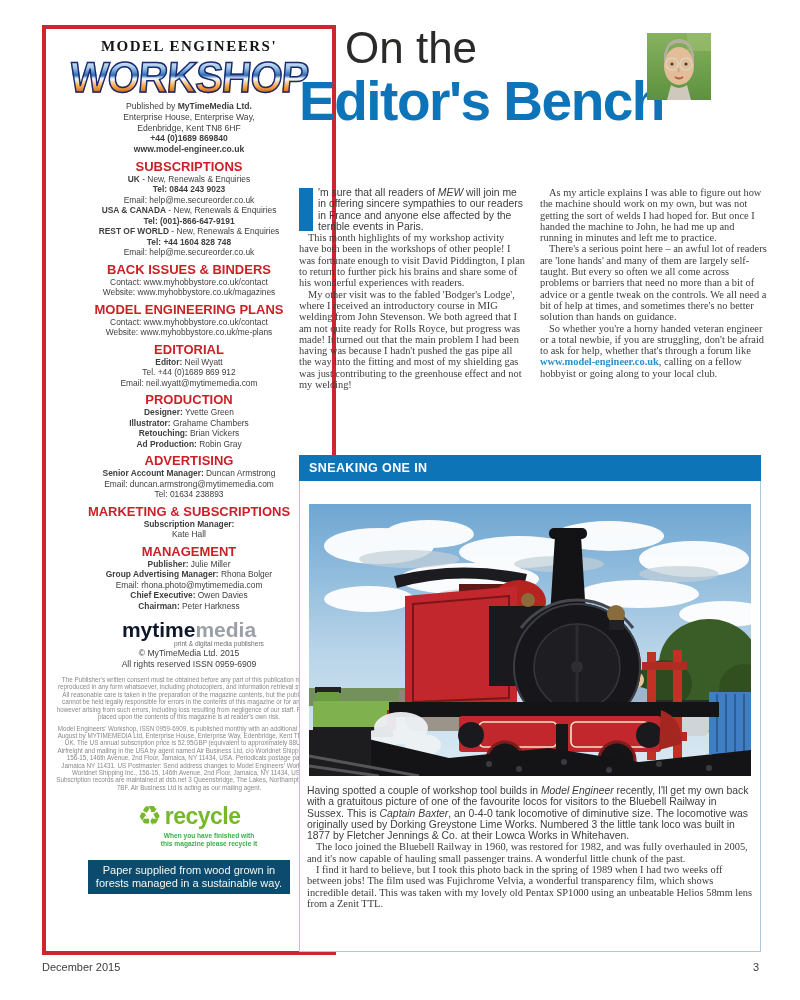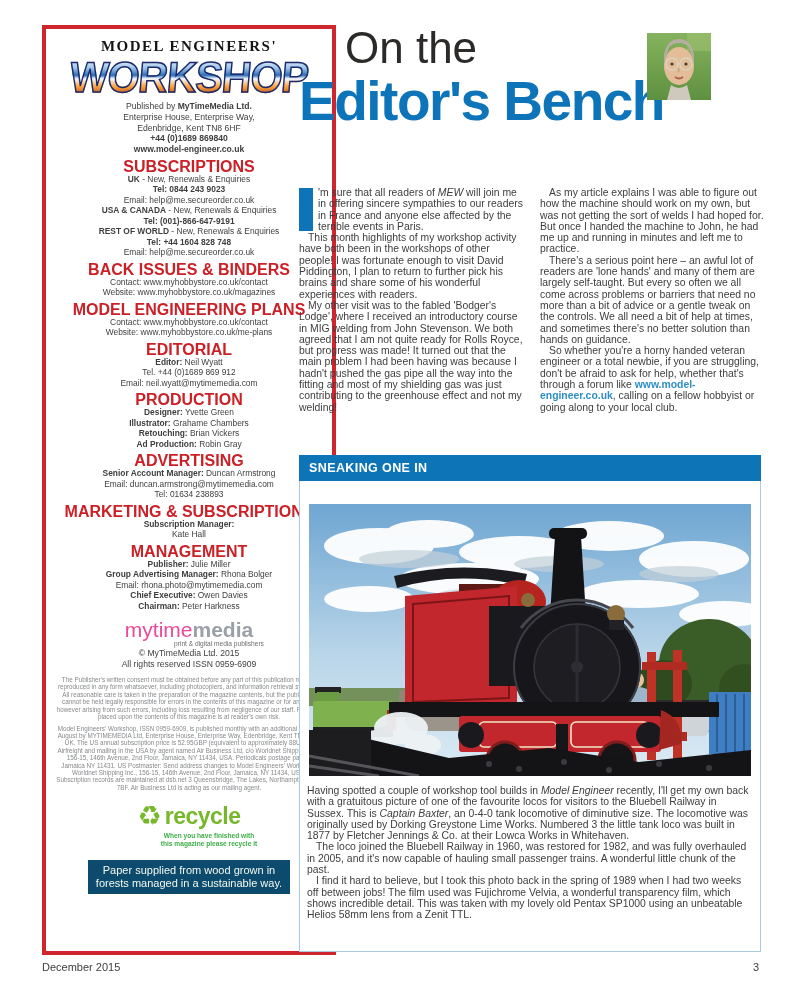--- a/index.html
+++ b/index.html
@@ -7,24 +7,24 @@
   .sg-b{font-weight:bold;}
   .sg-i{font-style:italic;}
   .sg-link{color:#2d8fc5;font-weight:bold;}
 
   
   .sidebar{position:absolute;left:42px;top:25px;width:294px;height:930px;border:4px solid #cf262d;box-sizing:border-box;background:#fff;text-align:center;padding:9px 5px 0;overflow:hidden;}
   .mast-title{font-family:"Liberation Serif",serif;font-weight:bold;font-size:15px;letter-spacing:1.5px;color:#151515;}
   .mast-logo{display:inline-block;font-weight:bold;font-size:41px;line-height:42px;letter-spacing:-1px;transform:skewX(-5deg) scaleY(1.05);background:linear-gradient(180deg,#ffffff 4%,#9cc4e8 30%,#2e6db4 46%,#f4f8ff 54%,#f9a13c 72%,#a53c1b 96%);-webkit-background-clip:text;background-clip:text;color:transparent;-webkit-text-stroke:1.4px #1c2a6b;margin:1px 0 3px;}
   .pub-block{font-size:8.6px;line-height:10.8px;color:#3e3e3e;}
   .pub-bold{font-weight:bold;}
-  .sb-heading{color:#cc2027;font-weight:bold;font-size:16px;line-height:12px;margin:6px 0 1px;}
+  .sb-heading{color:#cc2027;font-weight:bold;font-size:13px;line-height:12px;margin:6px 0 1px;}
   .sb-line{font-size:8.4px;line-height:10.5px;color:#3e3e3e;}
   .mtm{margin-top:8px;line-height:1;}
-  .mtm-red{color:#ec4899;font-weight:normal;font-size:21px;}
+  .mtm-red{color:#0f172a;font-weight:bold;font-size:21px;}
   .mtm-gray{color:#9aa0a6;font-weight:bold;font-size:21px;}
   .mtm-tag{font-size:6.6px;color:#6d6e71;margin-top:1px;text-align:center;padding-left:60px;}
   .copyright{font-size:8.6px;line-height:11px;margin-top:0;color:#3e3e3e;}
   .fineprint{font-size:6.3px;line-height:7.4px;color:#87898c;margin-top:6px;padding:0 4px;}
   .fineprint p{margin:0 0 4px;}
   .recycle-block{margin-top:12px;}
   .recycle-row{display:flex;align-items:center;justify-content:center;gap:3px;}
   .recycle-icon{color:#76b82a;font-size:27px;line-height:1;}
   .recycle-word{color:#76b82a;font-weight:bold;font-size:23px;letter-spacing:-0.5px;}
   .recycle-tag{font-size:6.6px;line-height:7.8px;color:#3fae49;font-weight:bold;margin-top:2px;padding-left:40px;}
@@ -32,21 +32,21 @@
 
   
   .main{position:absolute;left:299px;top:25px;width:468px;height:930px;}
   .header{position:relative;height:142px;}
   .title-pre{font-size:44px;line-height:46px;color:#2b2a29;margin-left:46px;}
   .title-main{font-size:55px;line-height:56px;font-weight:bold;color:#0d74b9;letter-spacing:-1.5px;margin-top:2px;}
   .editor-photo{position:absolute;right:56px;top:8px;width:64px;height:67px;}
   .editorial{display:flex;gap:14px;margin-top:20px;}
   .ecol{width:227px;font-size:10.4px;line-height:11.3px;color:#3d3d3d;}
   .para{margin:0;}
-  .para.ind{text-indent:9px;}
+  .para.ind{text-indent:9px;font-family:Liberation Serif, serif;}
   .dropcap{float:left;width:14px;height:43px;background:#0d74b9;color:#0d74b9;overflow:hidden;margin:1px 5px 0 0;font-size:40px;}
 
   
   .sneak{position:absolute;left:0;top:430px;width:462px;height:497px;border:1px solid #a9cbe0;box-sizing:border-box;background:#fff;}
   .sneak-bar{background:#0e74b8;color:#ffffff;font-weight:bold;font-size:12.5px;letter-spacing:0.4px;height:26px;line-height:26px;padding-left:10px;margin:-1px -1px 0;}
   .sneak-photo{display:block;margin:23px auto 0;width:442px;height:272px;}
   .sneak-caption{margin:9px 7px 0;font-size:10.4px;line-height:11.3px;color:#3d3d3d;}
   .sneak-caption .para.ind{text-indent:9px;}
 
   

